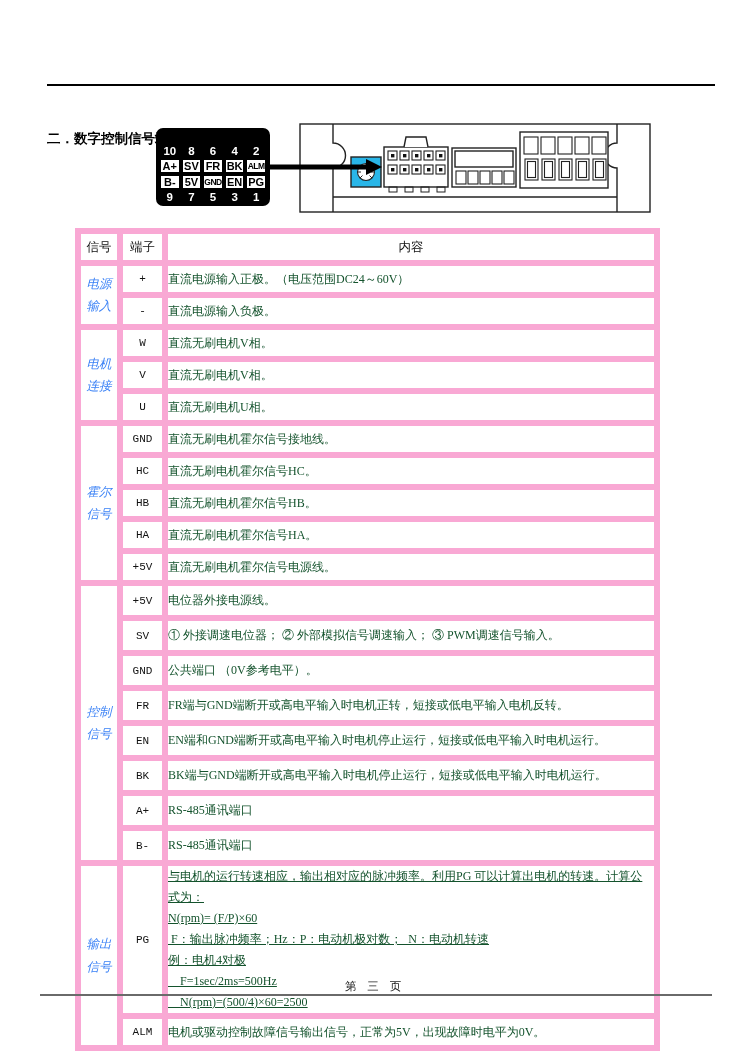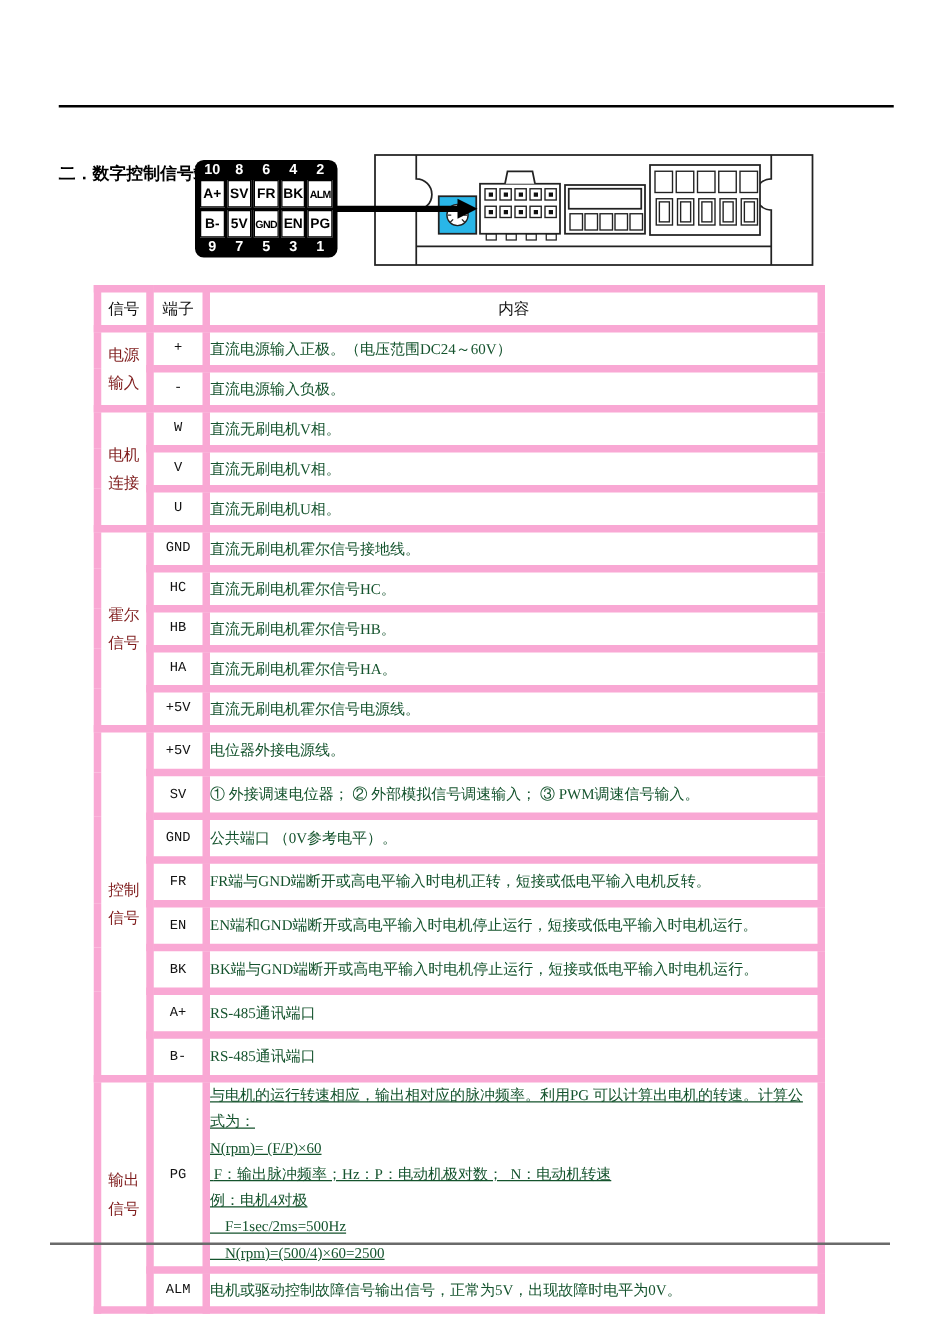--- a/index.html
+++ b/index.html
@@ -11,38 +11,38 @@
                 font-family:"Liberation Sans","DejaVu Sans",sans-serif;color:#000;}
   #header-rule{position:absolute;top:84px;left:47px;width:668px;height:2px;background:#000;}
   #section-title{position:absolute;top:90px;left:47px;font-size:13.5px;font-weight:bold;
                  font-family:"Liberation Sans","DejaVu Sans",sans-serif;color:#000;margin-top:40px;}
 
   
   #figure{position:absolute;top:118px;left:0;width:750px;height:108px;}
   #device-svg{position:absolute;left:255px;top:0;width:405px;height:100px;}
 
   #pinout{position:absolute;left:156px;top:10px;width:114px;height:78px;background:#000;
-          border-radius:7px;display:flex;flex-direction:column;padding:1px 3px;box-sizing:border-box;}
+          border-radius:7px;display:flex;flex-direction:column;padding:16px 3px;box-sizing:border-box;}
   .pin-nums{display:flex;height:14px;}
   .pin-nums span{flex:1;text-align:center;color:#fff;font-weight:bold;font-size:11.5px;line-height:14px;
                  font-family:"Liberation Sans","DejaVu Sans",sans-serif;}
   .pin-cells{display:flex;flex:1;}
   .pin-cells span{flex:1;background:#fff;margin:1px;border:1px solid #000;color:#000;
                   display:flex;align-items:center;justify-content:center;
                   font-family:"Liberation Sans","DejaVu Sans",sans-serif;
                   font-weight:bold;font-size:11px;overflow:hidden;}
   .pin-cells span.small{font-size:8.5px;letter-spacing:-0.5px;}
 
   
   #signal-table{position:absolute;left:75px;top:228px;width:585px;border-collapse:collapse;
                 table-layout:fixed;}
   #signal-table col.c-sig{width:42px;} #signal-table col.c-term{width:45px;}
   #signal-table th,#signal-table td{border:6px solid #f9a8d4;padding:0;}
   #signal-table th{font-weight:normal;font-size:12.5px;height:26px;text-align:center;color:#111;}
-  td.sig{text-align:center;font-size:12.5px;line-height:1.8;color:#7f1d1d;padding:0 7px;}
+  td.sig{text-align:center;font-size:12.5px;line-height:1.8;color:#3b82f6;padding:0 7px;font-style:italic;}
   td.term{text-align:center;font-size:11px;font-family:"Liberation Mono","DejaVu Sans Mono",monospace;color:#111;}
   td.cont{font-size:12px;padding:2px 4px 2px 8px;color:#14532d;line-height:1.35;}
   tr.simple td{height:26px;}
   tr.ctrl td{height:29px;}
   td.cont .ln{white-space:pre-wrap;line-height:21px;text-decoration:underline;}
   tr.pg td.cont{padding:4px 4px 4px 8px;}
 
   
   #footer-text{position:absolute;top:979px;left:0;width:750px;text-align:center;
                font-size:11.5px;letter-spacing:4px;color:#222;}
@@ -279,15 +279,16 @@
             <div class="ln">    N(rpm)=(500/4)×60=2500</div>
           </td>
         </tr>
         <tr class="simple">
           <td class="term">ALM</td>
           <td class="cont">电机或驱动控制故障信号输出信号，正常为5V，出现故障时电平为0V。</td>
         </tr>
       </tbody>
   </table>
 
+  <div id="footer-text">第 三 页</div>
   <div id="footer-rule"></div>
 
 </div>
 
 </body></html>

